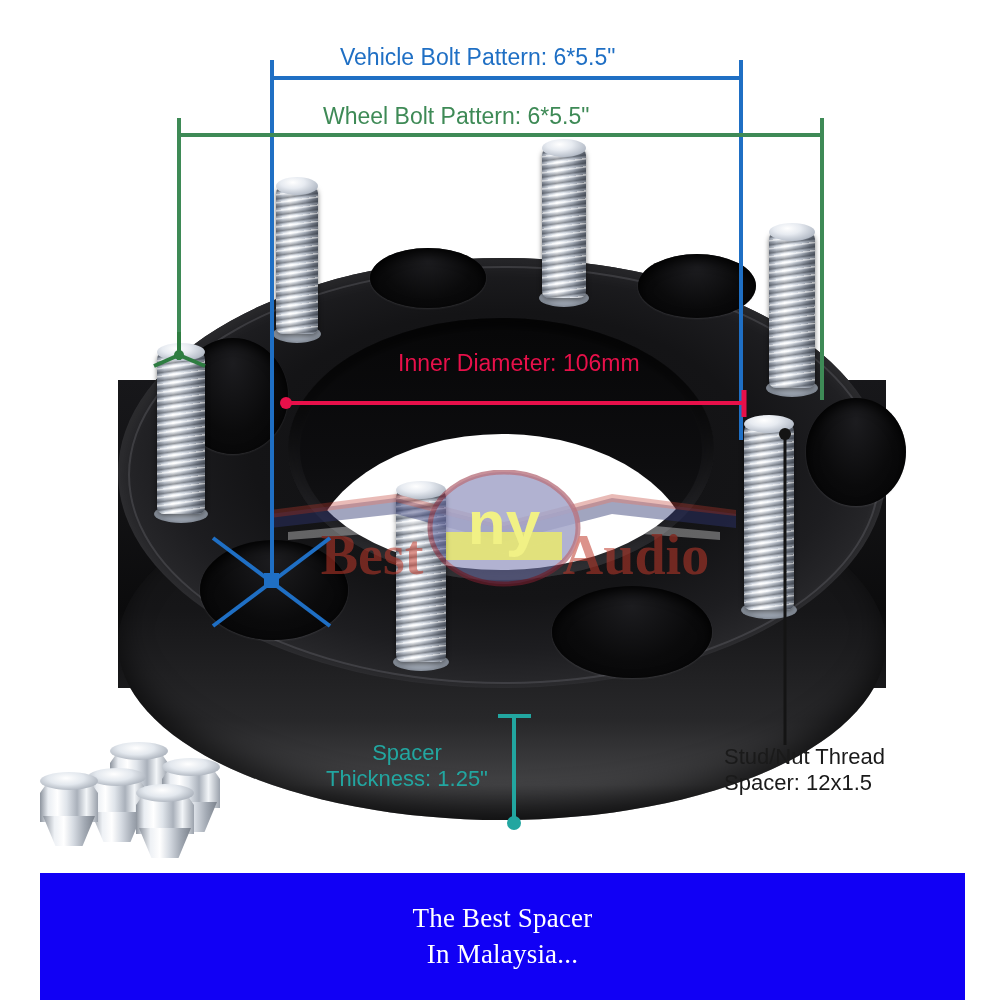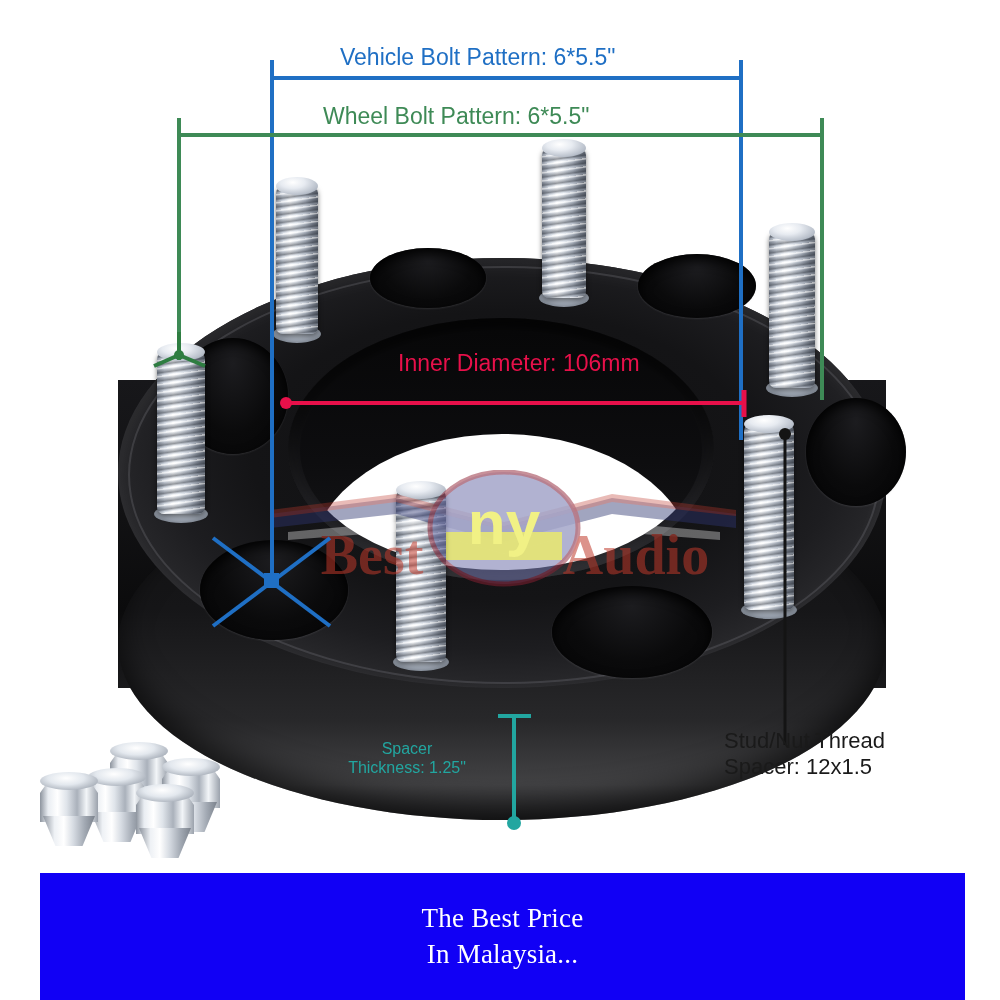--- a/index.html
+++ b/index.html
@@ -212,24 +212,24 @@
   .ann-label {
     position: absolute;
     white-space: nowrap;
     font-family: "Liberation Sans", sans-serif;
     line-height: 1.18;
   }
   .lbl-vehicle { left: 340px; top: 44px; font-size: 23px; color: #1f6fc4; }
   .lbl-wheel   { left: 323px; top: 103px; font-size: 23px; color: #3e8a56; }
   .lbl-inner   { left: 398px; top: 350px; font-size: 23px; color: #e8104a; }
   .lbl-thick   {
-    left: 312px; top: 740px; font-size: 16px; color: #22a6a0; text-align: center; width: 190px;
+    left: 312px; top: 740px; font-size: 22px; color: #22a6a0; text-align: center; width: 190px;
   }
   .lbl-pitch   {
-    left: 724px; top: 728px; font-size: 22px; color: #1a1a1a;
+    left: 724px; top: 744px; font-size: 22px; color: #1a1a1a;
   }
 
   
   #banner {
     position: absolute;
     left: 40px;
     top: 873px;
     width: 925px;
     height: 127px;
     background: #1100f5;
@@ -406,17 +406,17 @@
 
       <div class="ann-label lbl-pitch">
         <div>Stud/Nut Thread</div>
         <div>Spacer: 12x1.5</div>
       </div>
 
     </div>
   </div>
 
   <div id="banner">
-    <div class="banner-line">The Best Price</div>
+    <div class="banner-line">The Best Spacer</div>
     <div class="banner-line">In Malaysia...</div>
   </div>
 
 </div>
 
 </body></html>

